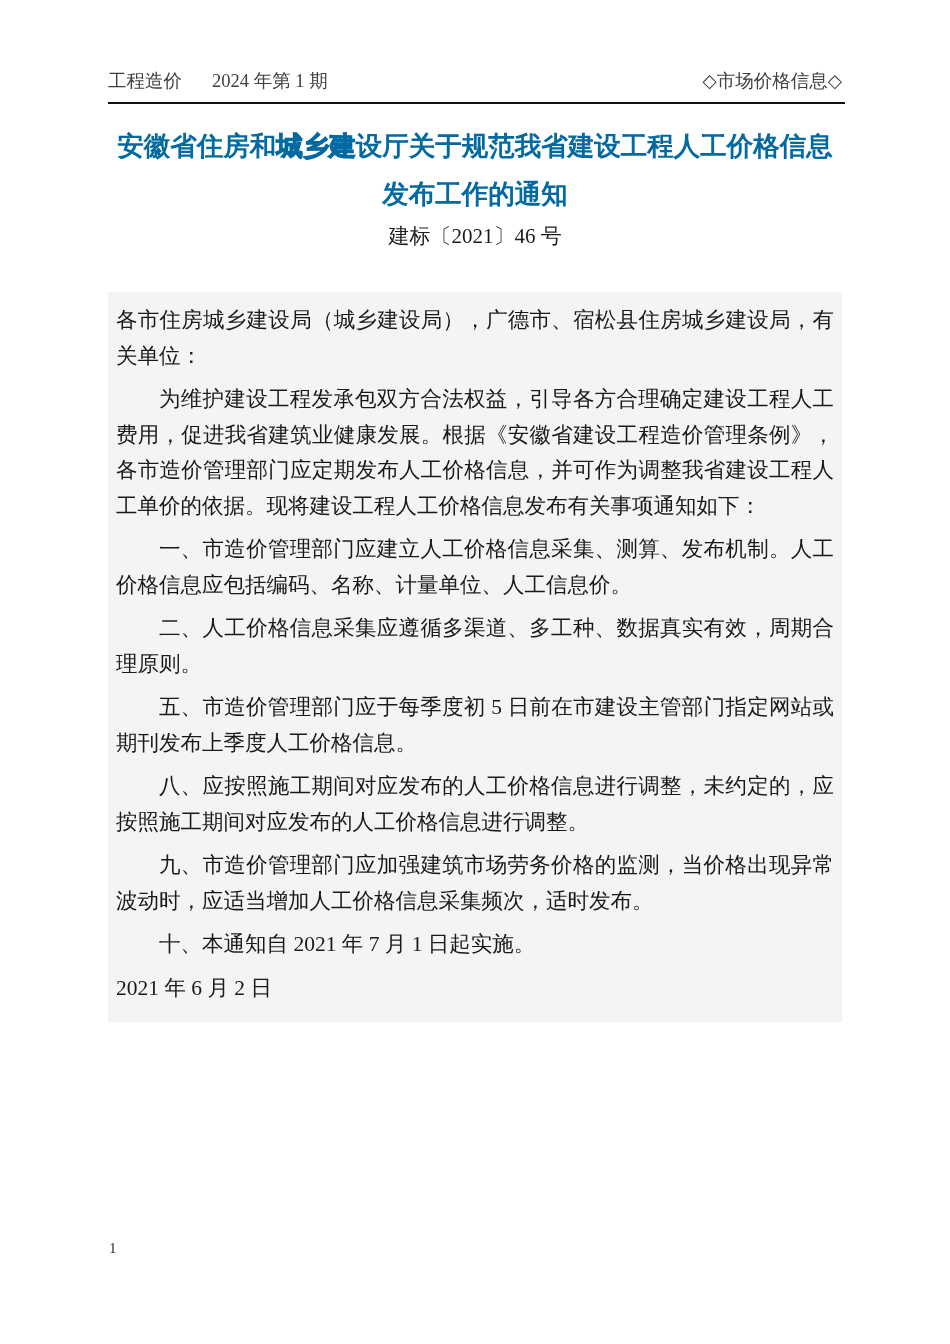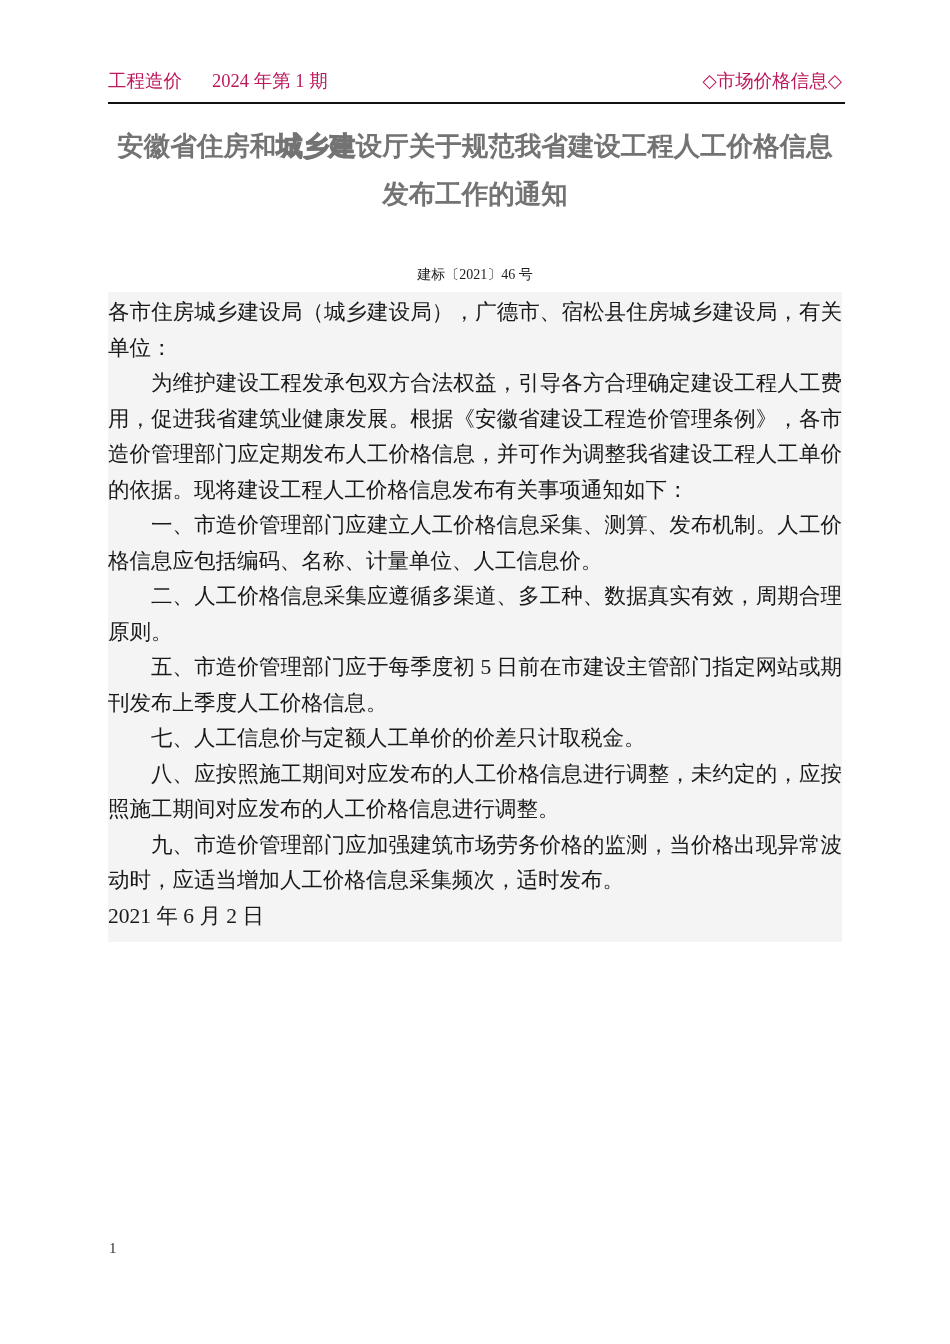--- a/index.html
+++ b/index.html
@@ -15,21 +15,21 @@
   
   .running-head {
     position: absolute;
     left: 108px;
     width: 734px;
     top: 68px;
     display: flex;
     justify-content: space-between;
     align-items: baseline;
     font-size: 18.5px;
-    color: #be185d;
+    color: #404040;
   }
   .running-head .issue { margin-left: 30px; }
   .head-rule {
     position: absolute;
     left: 108px;
     width: 737px;
     top: 102px;
     height: 2px;
     background: #111111;
   }
@@ -37,51 +37,50 @@
   .doc-title {
     position: absolute;
     left: 108px;
     width: 734px;
     top: 122px;
     text-align: center;
     font-family: "Liberation Sans", "DejaVu Sans", sans-serif;
     font-weight: bold;
     font-size: 26.5px;
     line-height: 48px;
-    color: #737373;
+    color: #0369a1;
     letter-spacing: 0px;
   }
   .doc-title .extra-bold {
     -webkit-text-stroke: 1.1px currentColor;
     font-weight: 900;
   }
   .doc-number {
     position: absolute;
     left: 108px;
     width: 734px;
     top: 222px;
     text-align: center;
-    font-size: 14px;
+    font-size: 21px;
     color: #1c1c1c;
-    margin-top: 44px;
   }
   
   .doc-body {
     position: absolute;
     left: 108px;
     width: 734px;
     top: 292px;
     background: #f4f4f4;
     font-size: 21.5px;
     line-height: 35.5px;
     text-align: justify;
     color: #191919;
     padding: 3px 0 8px 0;
   }
-  .doc-body p { margin: 0; }
+  .doc-body p { margin: 8px; }
   .doc-body p.indent { text-indent: 2em; }
   .doc-body p.date-line {
     text-align: left;
     padding-right: 46px;
   }
   
   .page-number {
     position: absolute;
     left: 109px;
     top: 1240px;
@@ -109,21 +108,21 @@
   </div>
 
   <div class="doc-number">建标〔2021〕46 号</div>
 
   <div class="doc-body">
     <p>各市住房城乡建设局（城乡建设局），广德市、宿松县住房城乡建设局，有关单位：</p>
     <p class="indent">为维护建设工程发承包双方合法权益，引导各方合理确定建设工程人工费用，促进我省建筑业健康发展。根据《安徽省建设工程造价管理条例》，各市造价管理部门应定期发布人工价格信息，并可作为调整我省建设工程人工单价的依据。现将建设工程人工价格信息发布有关事项通知如下：</p>
     <p class="indent">一、市造价管理部门应建立人工价格信息采集、测算、发布机制。人工价格信息应包括编码、名称、计量单位、人工信息价。</p>
     <p class="indent">二、人工价格信息采集应遵循多渠道、多工种、数据真实有效，周期合理原则。</p>
     <p class="indent">五、市造价管理部门应于每季度初 5 日前在市建设主管部门指定网站或期刊发布上季度人工价格信息。</p>
-    <p class="indent">七、人工信息价与定额人工单价的价差只计取税金。</p>
     <p class="indent">八、应按照施工期间对应发布的人工价格信息进行调整，未约定的，应按照施工期间对应发布的人工价格信息进行调整。</p>
     <p class="indent">九、市造价管理部门应加强建筑市场劳务价格的监测，当价格出现异常波动时，应适当增加人工价格信息采集频次，适时发布。</p>
+    <p class="indent">十、本通知自 2021 年 7 月 1 日起实施。</p>
     <p class="date-line">2021 年 6 月 2 日</p>
   </div>
 
   <div class="page-number">1</div>
 
 </div>
 
 </body></html>

